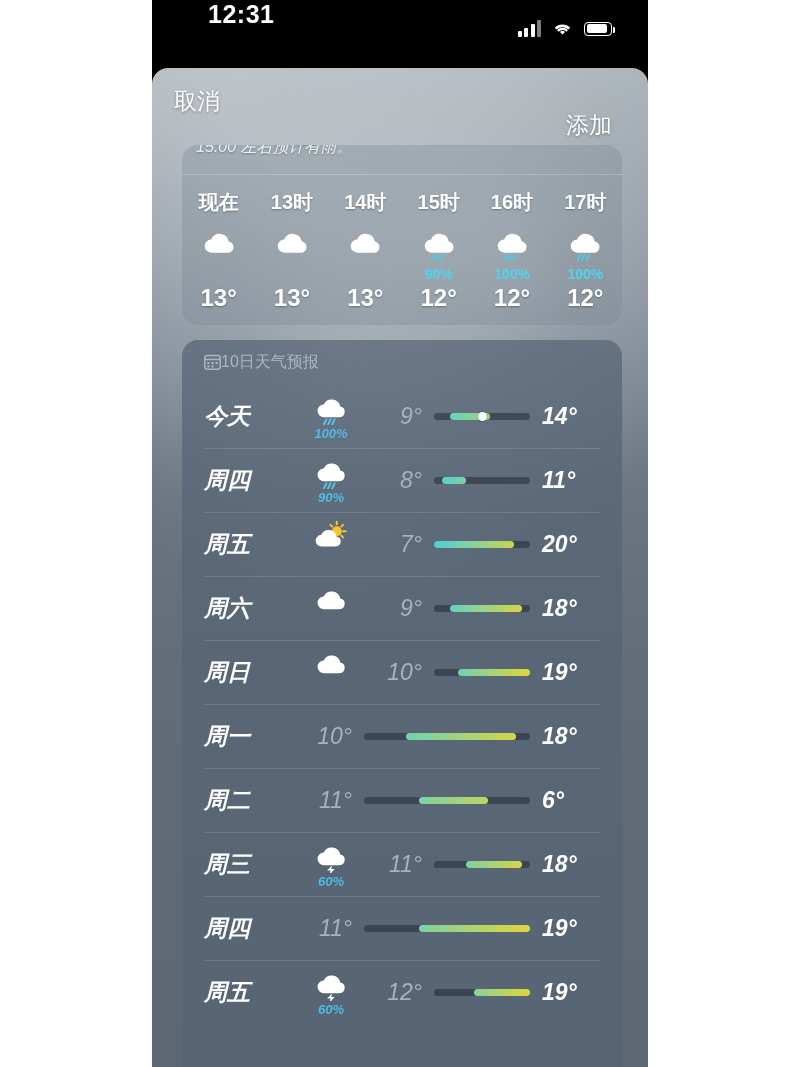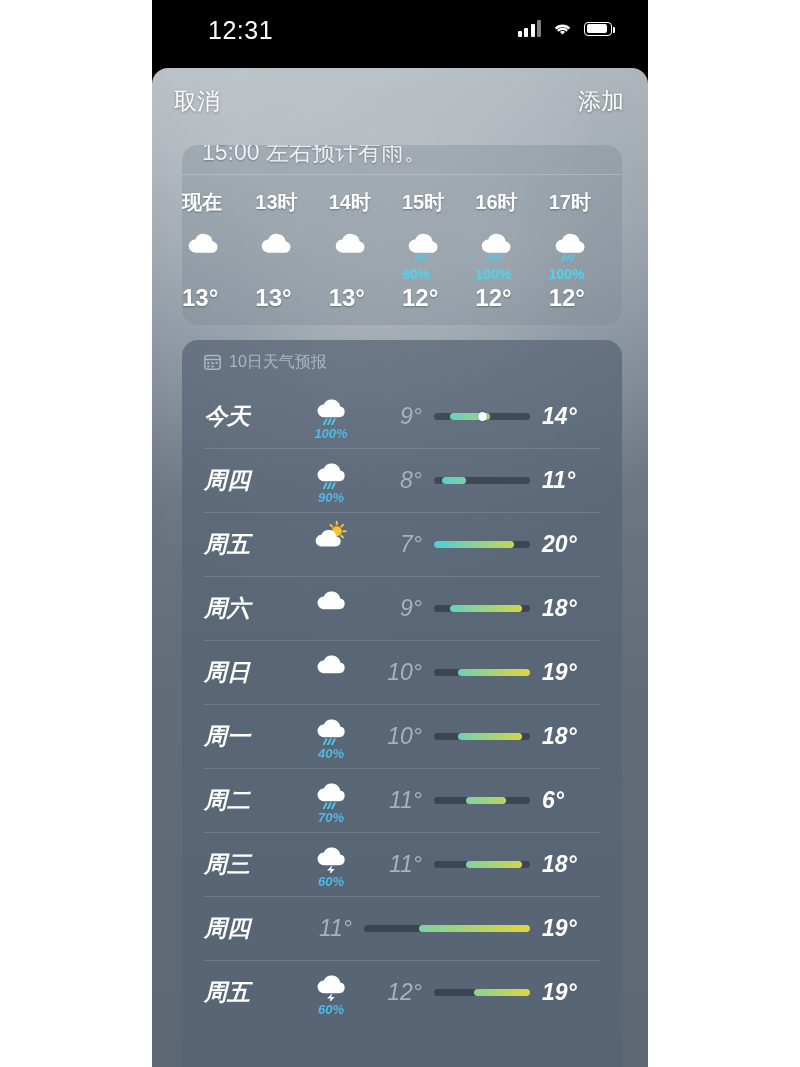--- a/index.html
+++ b/index.html
@@ -16,22 +16,22 @@
     position: absolute; left: 152px; top: 0; width: 496px; height: 1067px;
     overflow: hidden; background: #000;
   }
 
   
   #statusbar {
     position: absolute; left:0; top:0; width:496px; height:68px;
     background:#000; z-index: 40;
   }
   #clock {
-    position:absolute; left:56px; top:16px;
-    color:#fff; font-size:25px; font-weight:400; letter-spacing:.5px;
+    position:absolute; left:56px; top:0;
+    color:#fff; font-size:25px; font-weight:700; letter-spacing:.5px;
   }
   #status-icons {
     position:absolute; right:36px; top:20px; display:flex; align-items:center; gap:11px;
   }
   .sig { display:flex; align-items:flex-end; gap:2.5px; height:17px; }
   .sig i { display:block; width:4px; background:#fff; border-radius:1px; }
   .sig i:nth-child(1){height:6px;}
   .sig i:nth-child(2){height:9px;}
   .sig i:nth-child(3){height:13px;}
   .sig i:nth-child(4){height:17px; background:#7d7d7d;}
@@ -52,50 +52,51 @@
       radial-gradient(90% 45% at 72% 18%, rgba(255,255,255,.26), rgba(255,255,255,0) 62%),
       radial-gradient(70% 40% at 40% 30%, rgba(255,255,255,.16), rgba(255,255,255,0) 70%),
       linear-gradient(180deg,#a9b2b8 0%, #939da6 12%, #7d8894 26%, #6c7783 40%, #626d79 60%, #5c6773 100%);
   }
   .navbar { position:absolute; left:0; top:0; width:496px; height:66px; z-index:20;text-align:right; }
   .nav-btn {
     position:absolute; top:22px; color:#ffffff; font-size:23px; line-height:1;
     text-shadow:0 1px 3px rgba(0,0,0,.35); cursor:pointer;
   }
   #btn-cancel { left:22px; }
-  #btn-add { right:24px; }
+  #btn-add { right:36px;margin-top:24px; }
 
   
   #hourly-card {
     position:absolute; left:30px; top:77px; width:440px; height:180px;
     background: rgba(120,134,148,.34);
     border-radius:16px; z-index:10; overflow:hidden;
     backdrop-filter: blur(2px);
   }
   #summary-line {
-    position:absolute; left:20px; top:-8px; width:400px;
-    color:#eef1f3; font-size:23px; white-space:nowrap; overflow:hidden;
+    position:absolute; left:14px; top:-8px; width:400px;
+    color:#eef1f3; font-size:16px; white-space:nowrap; overflow:hidden;
     text-shadow:0 1px 2px rgba(0,0,0,.3);
+    font-style:italic;
   }
   #hourly-div { position:absolute; left:0; top:29px; width:440px; height:1px; background:rgba(255,255,255,.22); }
   #hours { position:absolute; left:0; top:34px; width:440px; height:146px; display:flex; }
-  .hour { flex:1; display:flex; flex-direction:column; align-items:flex-start; }
+  .hour { flex:1; display:flex; flex-direction:column; align-items:center; }
   .hour .h-label { color:#fff; font-size:20px; font-weight:700; margin-top:10px; text-shadow:0 1px 2px rgba(0,0,0,.32); }
   .hour .h-icon { height:46px; display:flex; align-items:center; justify-content:center; margin-top:4px; position:relative; }
   .hour .h-pop { color:#4fd4ee; font-size:14px; font-weight:700; height:16px; line-height:16px; }
   .hour .h-temp { color:#fff; font-size:24px; font-weight:600; margin-top:2px; text-shadow:0 1px 2px rgba(0,0,0,.32); }
 
   
   #daily-card {
     position:absolute; left:30px; top:272px; width:440px; height:740px;
     background: rgba(86,100,117,.72);
     border-radius:16px; z-index:10; overflow:hidden;
   }
   #daily-header {
-    height:44px; display:flex; align-items:center; gap:8px; padding:0 0 0 22px;
+    height:44px; display:flex; align-items:center; gap:0; padding:0 0 0 22px;
     color:#a9b6c4; font-size:16px;
   }
   #daily-header .cal-icon { width:17px; height:16px; }
   #daily-rows { padding:0 22px; }
   .drow {
     display:flex; align-items:center; height:64px; position:relative;font-style:italic;
   }
   .drow + .drow::before {
     content:""; position:absolute; left:0; right:0; top:0; height:1px;
     background: rgba(255,255,255,.13);
@@ -331,48 +332,30 @@
               <div class="d-lo">10°</div>
               <div class="d-bar-wrap">
                 <div class="d-track">
                   <div class="d-fill" style="left: 25%; width: 75%; background: linear-gradient(90deg, rgb(112, 209, 177), rgb(227, 213, 58));"></div>
                 </div>
               </div>
               <div class="d-hi">19°</div>
             </div>
             <div class="drow">
               <div class="d-day">周一</div>
-              <div class="d-icon">
-                <svg viewBox="0 0 48 40" width="40" height="33">
-                  <path d="M15.5 30.5a7.6 7.6 0 0 1-.4-15.2 10.6 10.6 0 0 1 20.1 2.3 6.5 6.5 0 0 1-1.1 12.9z" fill="#ffffff"></path>
-                  <line x1="18.5" y1="33" x2="15.3" y2="39.4" stroke="#52c7e8" stroke-width="2.2" stroke-linecap="round"></line>
-                  <line x1="23.5" y1="33" x2="20.3" y2="39.4" stroke="#52c7e8" stroke-width="2.2" stroke-linecap="round"></line>
-                  <line x1="28.5" y1="33" x2="25.3" y2="39.4" stroke="#52c7e8" stroke-width="2.2" stroke-linecap="round"></line>
-                </svg>
-                <div class="d-pop">40%</div>
-              </div>
               <div class="d-lo">10°</div>
               <div class="d-bar-wrap">
                 <div class="d-track">
                   <div class="d-fill" style="left: 25%; width: 66.6667%; background: linear-gradient(90deg, rgb(112, 209, 177), rgb(214, 213, 71));"></div>
                 </div>
               </div>
               <div class="d-hi">18°</div>
             </div>
             <div class="drow">
               <div class="d-day">周二</div>
-              <div class="d-icon">
-                <svg viewBox="0 0 48 40" width="40" height="33">
-                  <path d="M15.5 30.5a7.6 7.6 0 0 1-.4-15.2 10.6 10.6 0 0 1 20.1 2.3 6.5 6.5 0 0 1-1.1 12.9z" fill="#ffffff"></path>
-                  <line x1="18.5" y1="33" x2="15.3" y2="39.4" stroke="#52c7e8" stroke-width="2.2" stroke-linecap="round"></line>
-                  <line x1="23.5" y1="33" x2="20.3" y2="39.4" stroke="#52c7e8" stroke-width="2.2" stroke-linecap="round"></line>
-                  <line x1="28.5" y1="33" x2="25.3" y2="39.4" stroke="#52c7e8" stroke-width="2.2" stroke-linecap="round"></line>
-                </svg>
-                <div class="d-pop">70%</div>
-              </div>
               <div class="d-lo">11°</div>
               <div class="d-bar-wrap">
                 <div class="d-track">
                   <div class="d-fill" style="left: 33.3333%; width: 41.6667%; background: linear-gradient(90deg, rgb(124, 210, 163), rgb(189, 212, 98));"></div>
                 </div>
               </div>
               <div class="d-hi">6°</div>
             </div>
             <div class="drow">
               <div class="d-day">周三</div>

